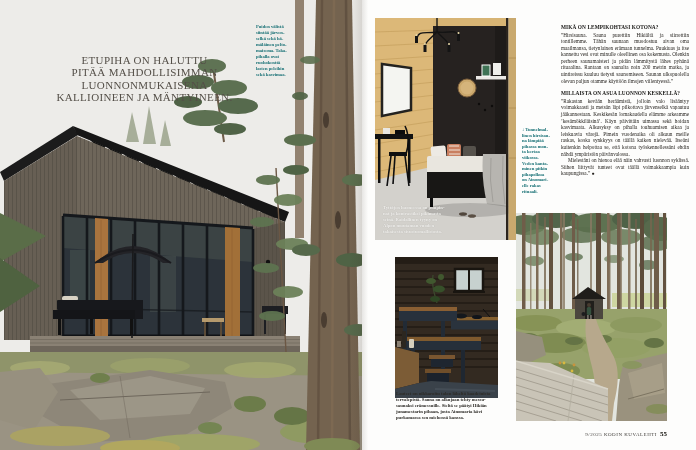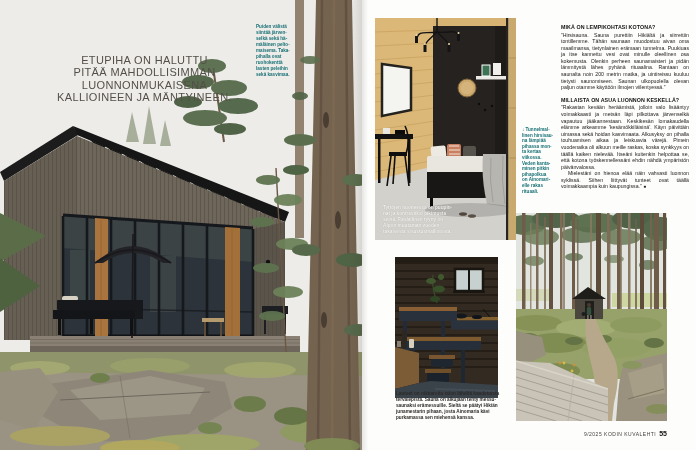--- a/index.html
+++ b/index.html
@@ -1,17 +1,17 @@
 <!DOCTYPE html>
 <html><head>
 <meta charset="utf-8">
 <style>
   html,body{margin:0;padding:0;}
   body{width:696px;height:450px;overflow:hidden;background:#fcfcfb;font-family:"Liberation Sans",sans-serif;}
-  .spread{position:relative;width:696px;height:450px;background:#fde047;}
+  .spread{position:relative;width:696px;height:450px;background:#fde047;font-family:Liberation Serif, serif;}
   .left-page{position:absolute;left:0;top:0;width:362px;height:450px;overflow:hidden;}
   .right-page{position:absolute;left:362px;top:0;width:334px;height:450px;background:#fdfdfc;}
   .photo{position:absolute;overflow:hidden;}
   .photo svg{display:block;}
   .headline{position:absolute;left:34px;top:54px;width:221px;text-align:center;
     font-size:11px;line-height:12.4px;letter-spacing:.35px;color:#544f48;white-space:pre-line;}
   .cap-teal{font-size:4.6px;line-height:6px;font-weight:bold;color:#177075;white-space:pre-line;}
   .left-cap{position:absolute;left:256px;top:24px;width:52px;}
   .pointer-cap{position:absolute;left:160px;top:127px;width:44px;line-height:5.6px;}
   .interior-cap{position:absolute;left:8px;bottom:5px;width:110px;font-size:4.7px;line-height:6px;

